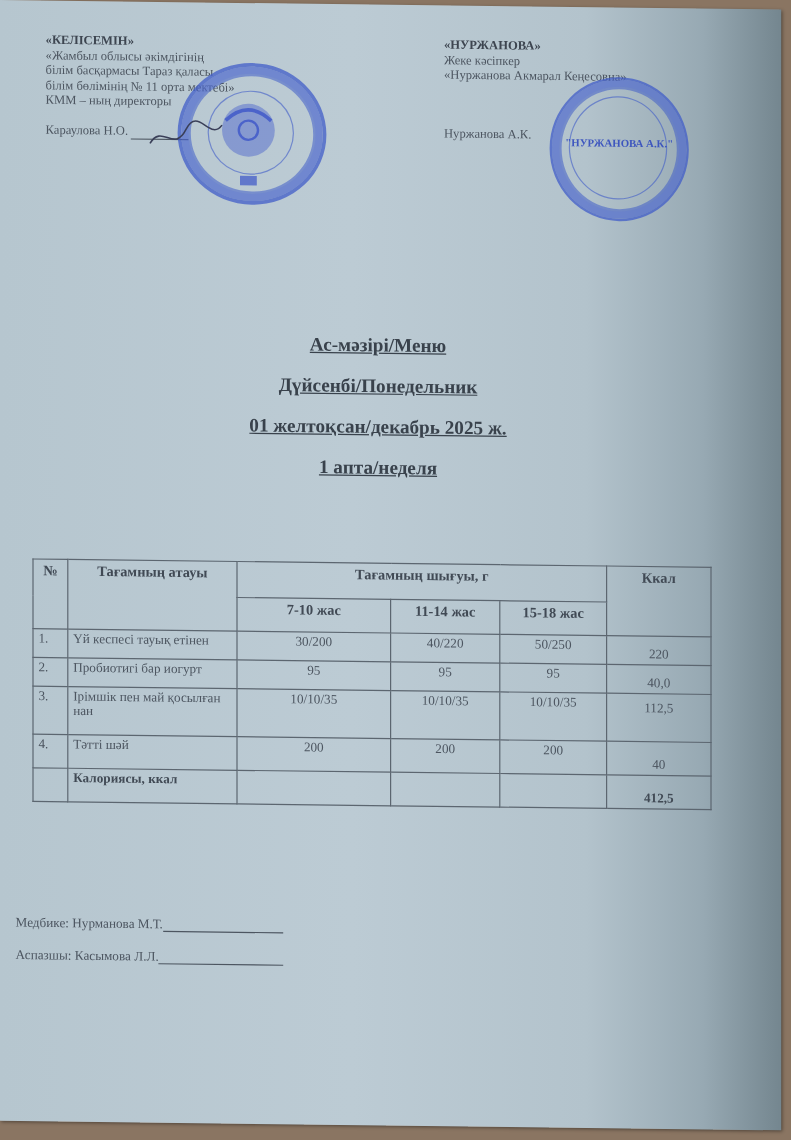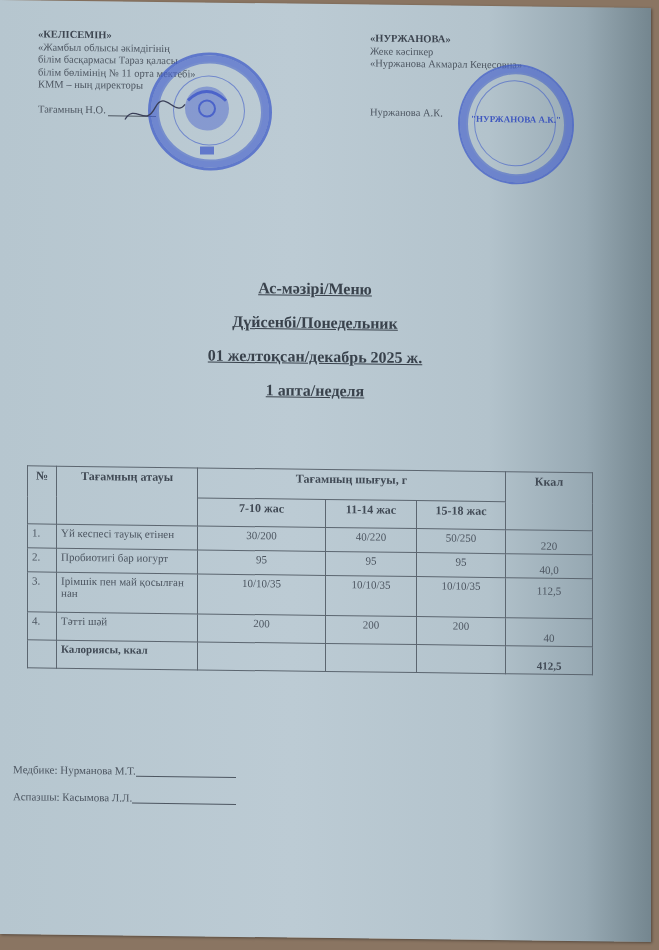--- a/index.html
+++ b/index.html
@@ -50,21 +50,21 @@
 
 <div class="paper">
 
   <div class="abs hdr" style="left:38px; top:28px; width:230px;">
     <div><b>«КЕЛІСЕМІН»</b></div>
     <div>«Жамбыл облысы әкімдігінің</div>
     <div>білім басқармасы Тараз қаласы</div>
     <div>білім бөлімінің № 11 орта мектебі»</div>
     <div>КММ – ның директоры</div>
     <div style="margin-top:12px;">
-      <span>Тағамның Н.О.</span>
+      <span>Караулова Н.О.</span>
       <span class="line" style="display:inline-block; width:48px; border-bottom:1px solid #4d5661; height:10px; vertical-align:bottom;"></span>
     </div>
   </div>
 
   <div class="stamp" style="left:148px; top:50px; width:118px; height:112px;">
     <div class="inner" style="left:22px; top:20px; width:70px; height:68px;"></div>
     <svg width="118" height="112" style="position:absolute;left:-3px;top:-3px;">
       <circle cx="59" cy="56" r="22" fill="rgba(70,95,205,0.45)"></circle>
       <circle cx="59" cy="56" r="8" fill="none" stroke="rgba(60,85,200,0.8)" stroke-width="2"></circle>
       <path d="M40 48 Q59 30 78 48" fill="none" stroke="rgba(60,85,200,0.8)" stroke-width="3"></path>

